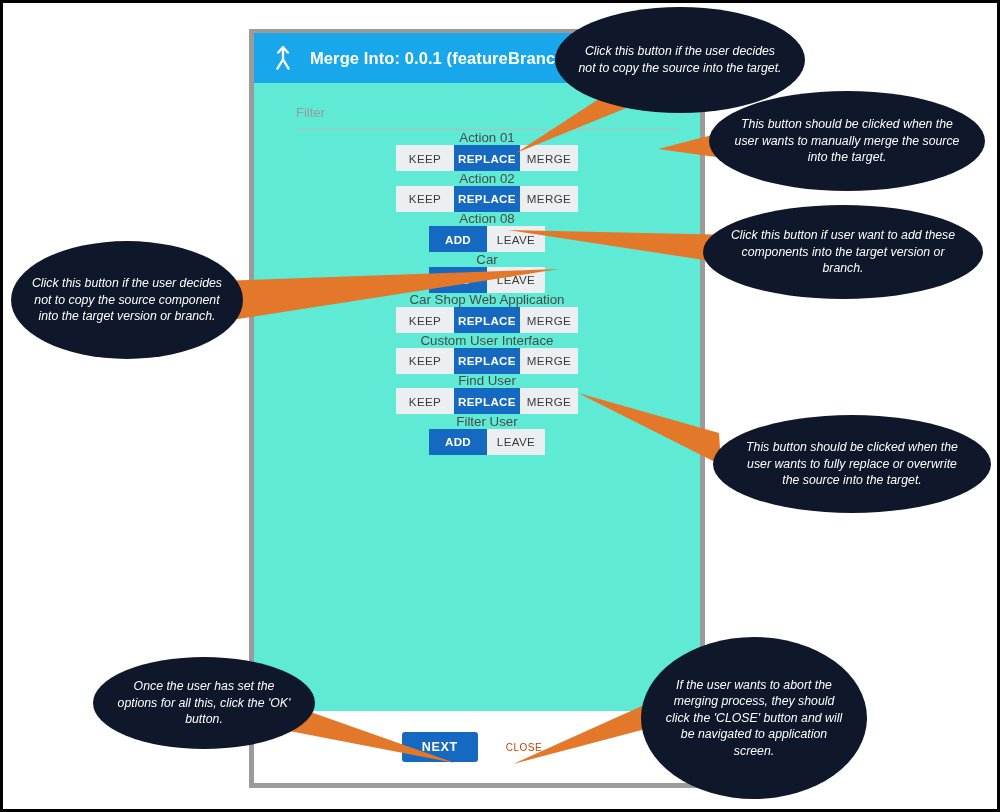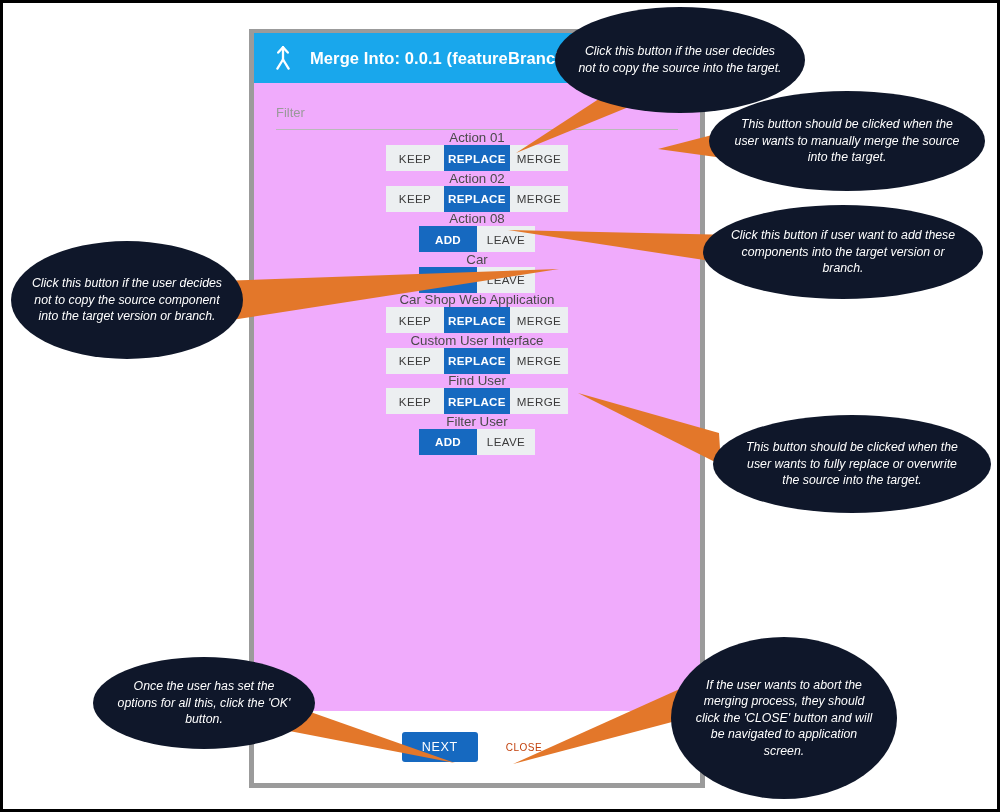--- a/index.html
+++ b/index.html
@@ -55,23 +55,24 @@
   .dialog-title {
     color: #ffffff;
     font-size: 16.5px;
     font-weight: bold;
     letter-spacing: .1px;
     white-space: nowrap;
   }
 
   .dialog-body {
     flex: 1 1 auto;
-    background: #f0abfc;
+    background: #5eead4;
     position: relative;
     overflow: hidden;
+    padding-left: 20px;
   }
 
   .filter-wrap {
     padding: 20px 22px 0 22px;
   }
   .filter-input {
     width: 100%;
     box-sizing: border-box;
     border: none;
     border-bottom: 1px solid #b9b9b9;
@@ -136,21 +137,21 @@
     justify-content: center;
     gap: 18px;
   }
   .btn-primary {
     background: #1669c0;
     color: #ffffff;
     border: none;
     border-radius: 3px;
     font-family: "Liberation Sans", sans-serif;
     font-size: 12.6px;
-    font-weight: normal;
+    font-weight: bold;
     letter-spacing: .6px;
     padding: 8px 20px;
     cursor: pointer;
   }
   .btn-flat {
     background: transparent;
     color: #c2410c;
     border: none;
     font-family: "Liberation Sans", sans-serif;
     font-size: 10px;
@@ -316,17 +317,17 @@
   </div>
 
   <div class="callout" style="left:710px; top:412px; width:278px; height:98px;">
     <span class="ctext">This button should be clicked when the user wants to fully replace or overwrite the source into the target.</span>
   </div>
 
   <div class="callout" style="left:90px; top:654px; width:222px; height:92px;">
     <span class="ctext">Once the user has set the options for all this, click the 'OK' button.</span>
   </div>
 
-  <div class="callout" style="left:668px; top:634px; width:226px; height:162px;">
+  <div class="callout" style="left:638px; top:634px; width:226px; height:162px;">
     <span class="ctext">If the user wants to abort the merging process, they should click the 'CLOSE' button and will be navigated to application screen.</span>
   </div>
 
 </div>
 
 </body></html>

